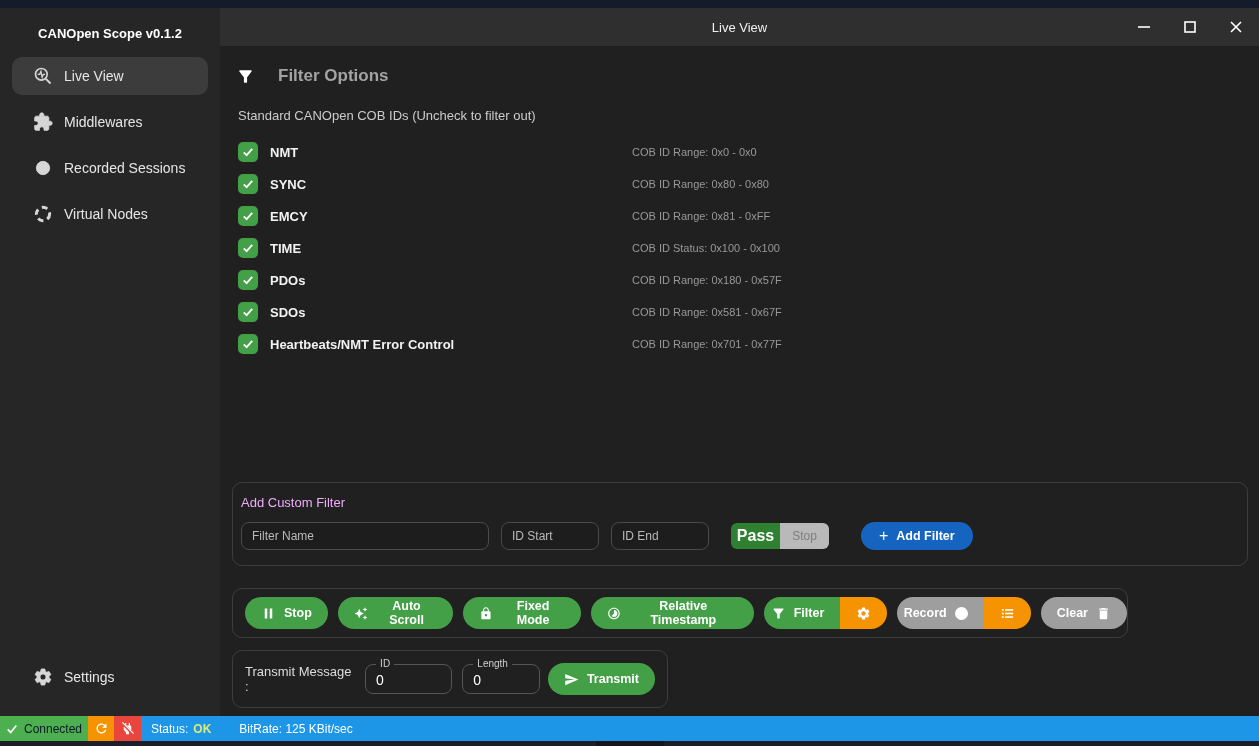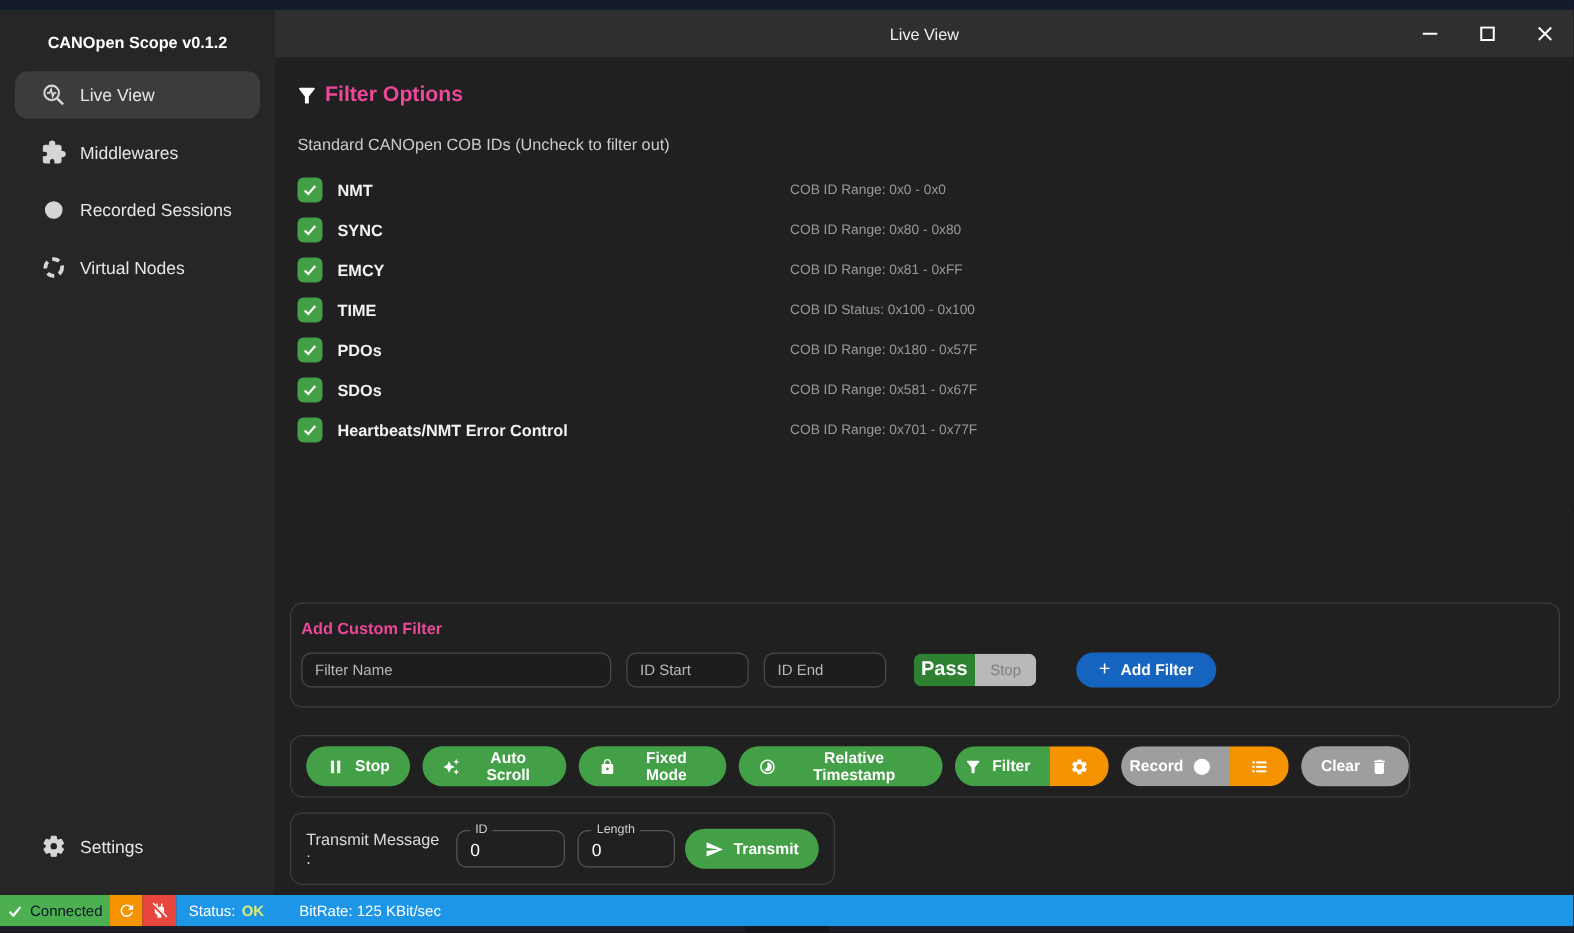--- a/index.html
+++ b/index.html
@@ -22,35 +22,35 @@
 
   
   .titlebar { position:absolute; left:220px; top:8px; right:0; height:38px; background:#2f2f30; display:flex; align-items:center; }
   .tb-title { position:absolute; left:0; right:0; text-align:center; color:#f0f0f0; font-size:13px; }
   .win-controls { position:absolute; right:0; top:0; height:38px; display:flex; }
   .win-btn { width:46px; height:38px; display:flex; align-items:center; justify-content:center; cursor:pointer; }
   .win-btn svg { stroke:#ffffff; }
 
   
   .main { position:absolute; left:220px; top:46px; right:0; bottom:30px; background:#202020; }
-  .fo-header { display:flex; align-items:center; gap:5px; padding:20px 0 0 16px; color:#ec4899; }
+  .fo-header { display:flex; align-items:center; gap:23px; padding:20px 0 0 16px; color:#a3a3a3; }
   .fo-header svg { width:19px; height:19px; fill:#ffffff; }
   .fo-title { font-size:17px; font-weight:700; }
   .fo-subtitle { padding:22px 0 0 18px; color:#cccccc; font-size:13px; }
 
   .cob-rows { margin-top:13px; }
   .cob-row { position:relative; height:32px; display:flex; align-items:center; }
   .checkbox { width:20px; height:20px; margin-left:18px; border-radius:5px; background:#43a047; display:flex; align-items:center; justify-content:center; cursor:pointer; flex:0 0 auto; }
   .checkbox svg { width:14px; height:14px; }
   .cob-label { margin-left:12px; font-size:13px; font-weight:700; color:#f2f2f2; }
   .cob-range { position:absolute; left:412px; font-size:11px; color:#989898; }
 
   .panel { position:absolute; border:1px solid #3d3d3d; border-radius:10px; }
   .panel-filter { left:12px; right:11px; top:436px; height:84px; padding:12px 8px 0 8px; }
-  .pf-title { color:#ec4899; font-size:13px; margin-bottom:12px;font-weight:bold; }
+  .pf-title { color:#f0abfc; font-size:13px; margin-bottom:12px; }
   .pf-row { display:flex; align-items:center; gap:12px; }
   .tinput { background:#1d1d1d; border:1px solid #4a4a4a; border-radius:8px; height:28px; padding:0 10px; color:#eeeeee; font-size:12px; outline:none; font-family:inherit; }
   .tinput::placeholder { color:#b9b9b9; }
   .in-name { width:248px; }
   .in-id { width:98px; }
   .toggle { display:flex; height:26px; border-radius:6px; overflow:hidden; margin-left:10px; cursor:pointer; }
   .tg-pass { background:#2f8132; color:#ffffff; font-weight:700; font-size:16px; width:49px; display:flex; align-items:center; justify-content:center; }
   .tg-stop { background:#b9b9b9; color:#7f7f7f; font-size:12px; width:49px; display:flex; align-items:center; justify-content:center; }
   .btn-addfilter { margin-left:20px; height:28px; border-radius:14px; background:#1565c0; color:#ffffff; font-size:12.5px; font-weight:700; display:flex; align-items:center; gap:8px; padding:0 18px; border:none; cursor:pointer; }
   .plus-g { font-size:16px; font-weight:400; line-height:1; }

